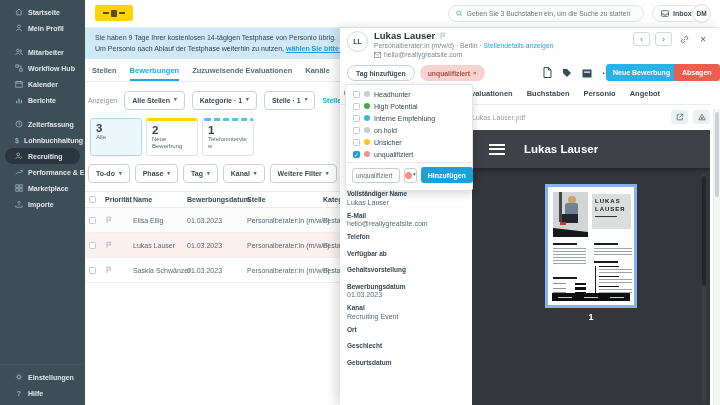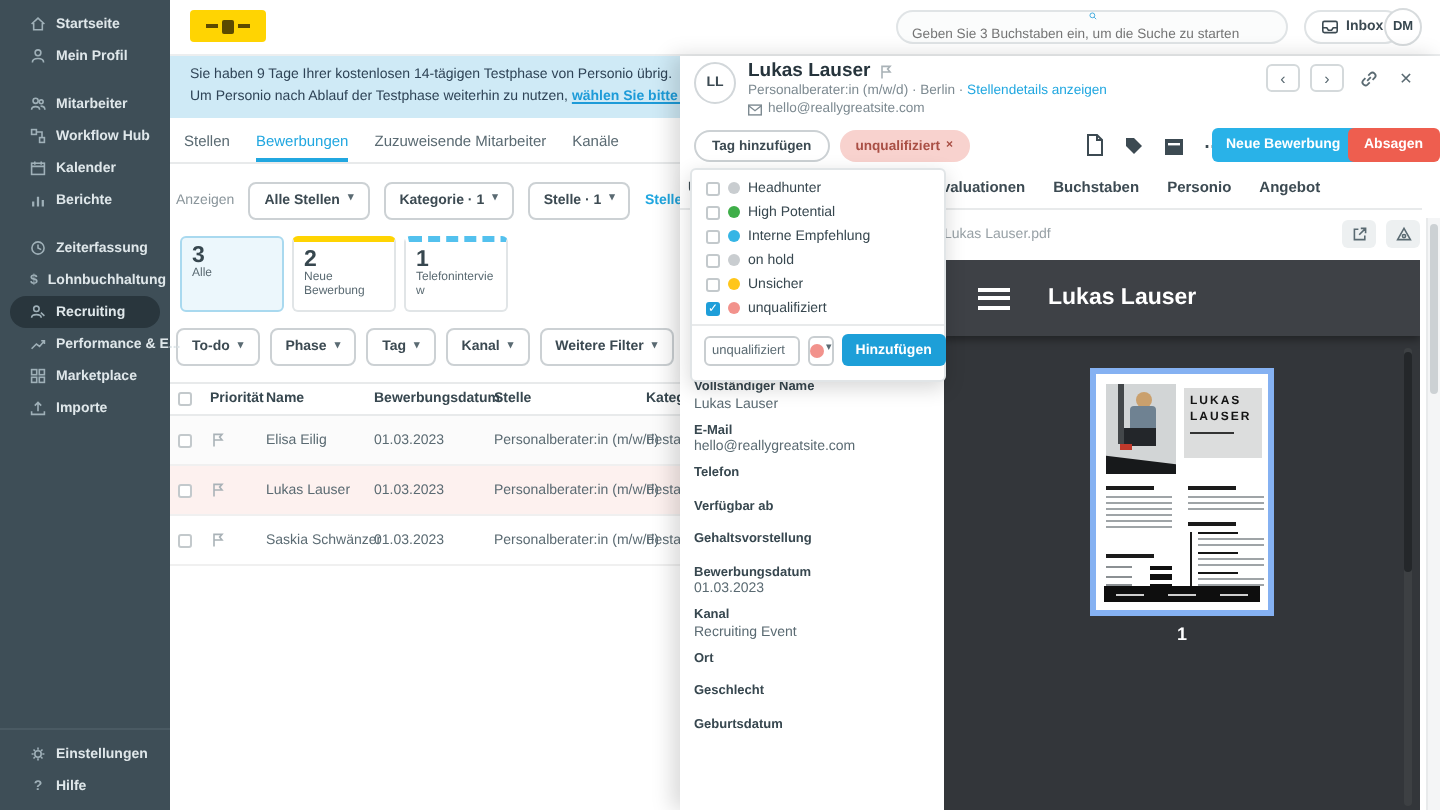--- a/index.html
+++ b/index.html
@@ -21,38 +21,38 @@
   .dollar,.qmark { font-size:7px; color:#9fb0b8; width:8px; text-align:center; font-weight:bold; }
 
   
   .topbar { position:absolute; left:85px; top:0; right:0; height:28px; background:#fff;
     border-bottom:1px solid #eceeef; z-index:20; }
   .logo { position:absolute; left:10px; top:5px; width:38px; height:16px; background:#ffd402;
     border-radius:2px; display:flex; align-items:center; justify-content:center; gap:2px; }
   .logo i { display:block; width:6px; height:2px; background:#5c4a00; }
   .logo b { display:block; width:6px; height:7px; background:#5c4a00; border-radius:1px; }
   .search { position:absolute; left:363px; top:5px; width:196px; height:17px; border:1px solid #e0e4e6;
-    background:#fbfcfc; border-radius:9px; display:flex; align-items:center; gap:4px; padding:0 7px;flex-direction:column; }
+    background:#fbfcfc; border-radius:9px; display:flex; align-items:center; gap:4px; padding:0 7px; }
   .search input { border:none; background:transparent; font-size:6.8px; color:#7e8a90; width:100%;
     outline:none; font-family:inherit; }
   .inboxbtn { position:absolute; left:567px; top:5px; height:17px; border:1px solid #dfe3e5; border-radius:9px;
     display:flex; align-items:center; gap:4px; padding:0 8px; font-size:7px; font-weight:bold; color:#3c4a52; background:#fff; }
   .avatar { position:absolute; left:607px; top:4px; width:19px; height:19px; border:1px solid #d7dbdd;
     border-radius:50%; display:flex; align-items:center; justify-content:center;
     font-size:6.5px; font-weight:bold; color:#37474f; background:#fff; }
 
   
   .banner { position:absolute; left:85px; top:28px; right:0; height:31px; background:#cfeaf6;
     z-index:1; padding:5px 10px; font-size:7px; color:#2e4356; line-height:10.5px; white-space:nowrap; }
   .banner a { color:#1d9bd8; font-weight:bold; text-decoration:underline; }
 
   
   .main { position:absolute; left:85px; top:59px; right:0; bottom:0; background:#fff; z-index:1; }
   .tabs { display:flex; gap:13px; padding:7px 0 0 7px; border-bottom:1px solid #e8eaeb; height:23px; }
-  .tab { font-size:7.5px; font-weight:normal; color:#5a6a72; padding-bottom:7px; cursor:pointer; white-space:nowrap; }
+  .tab { font-size:7.5px; font-weight:bold; color:#5a6a72; padding-bottom:7px; cursor:pointer; white-space:nowrap; }
   .tab.active { color:#21a7e0; border-bottom:2px solid #21a7e0; }
   .frow { display:flex; align-items:center; gap:7px; margin:8px 0 0 3px; height:20px; }
   .lbl-muted { font-size:7px; color:#8b969c; }
   .fbtn { display:flex; align-items:center; gap:4px; border:1px solid #ccd1d4; border-radius:4px; background:#fff;
     font-size:7px; font-weight:bold; color:#3c4a52; padding:0 7px; height:19px; font-family:inherit; white-space:nowrap; }
   .blue-link { font-size:7px; font-weight:bold; color:#21a7e0; text-decoration:none; white-space:nowrap; }
   .caret { font-size:5.5px; color:#5a6a72; line-height:1; }
   .cards { display:flex; gap:4px; margin:8px 0 0 5px; }
   .card { width:52px; height:38px; border:1px solid #e1e5e7; border-radius:3px; background:#fff;
     padding:3px 5px; cursor:pointer; }
@@ -310,21 +310,21 @@
 
 <div class="banner">
   <div>Sie haben 9 Tage Ihrer kostenlosen 14-tägigen Testphase von Personio übrig.</div>
   <div><span>Um Personio nach Ablauf der Testphase weiterhin zu nutzen, </span><a href="#">wählen Sie bitte ein Paket aus.</a><span> Bei F</span></div>
 </div>
 
 <main class="main">
   <div class="tabs">
     <span class="tab">Stellen</span>
     <span class="tab active">Bewerbungen</span>
-    <span class="tab">Zuzuweisende Mitarbeiter</span>
+    <span class="tab">Zuzuweisende Evaluationen</span>
     <span class="tab">Kanäle</span>
   </div>
 
   <div class="frow">
     <span class="lbl-muted">Anzeigen</span>
     <button class="fbtn">
         <span>Alle Stellen</span>
         <span class="caret">▾</span>
       </button>
     <button class="fbtn">

